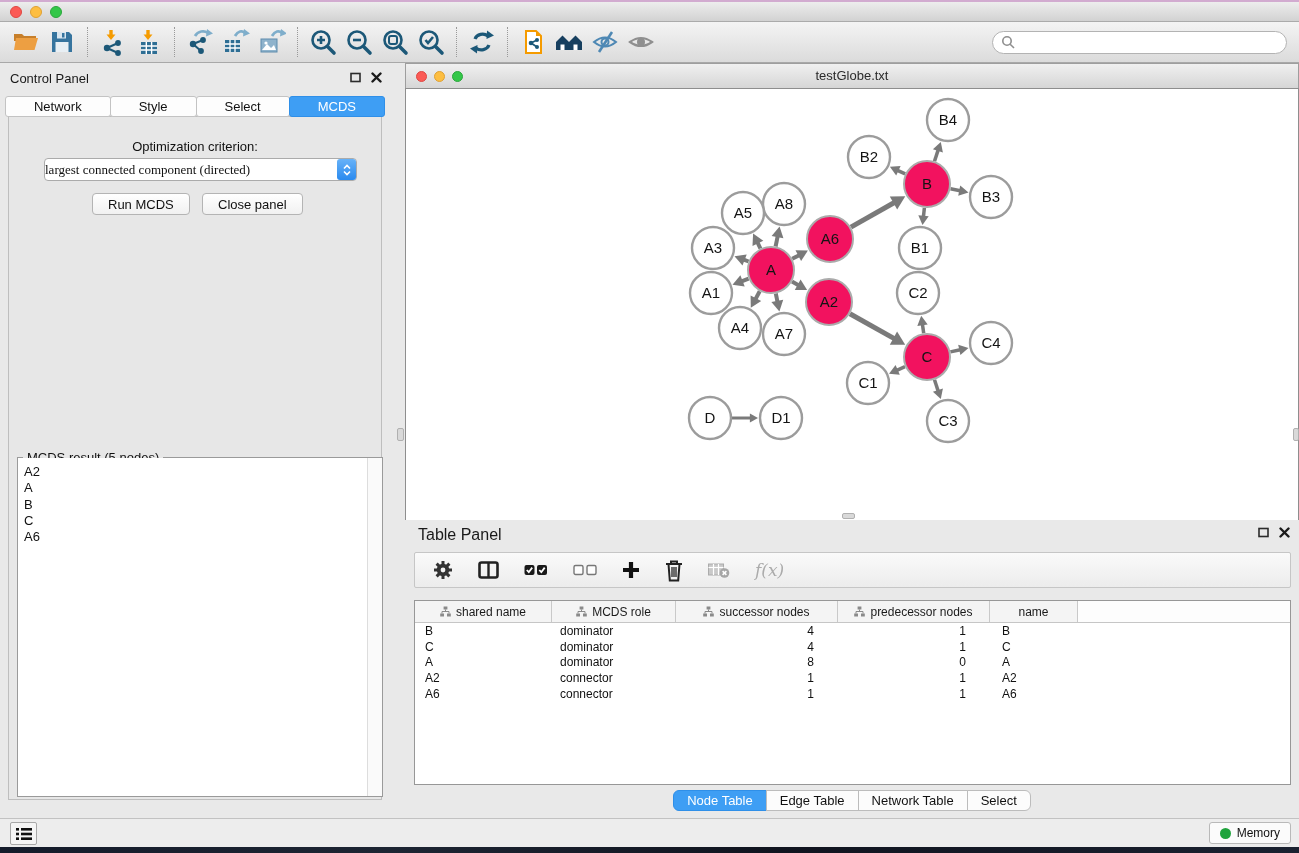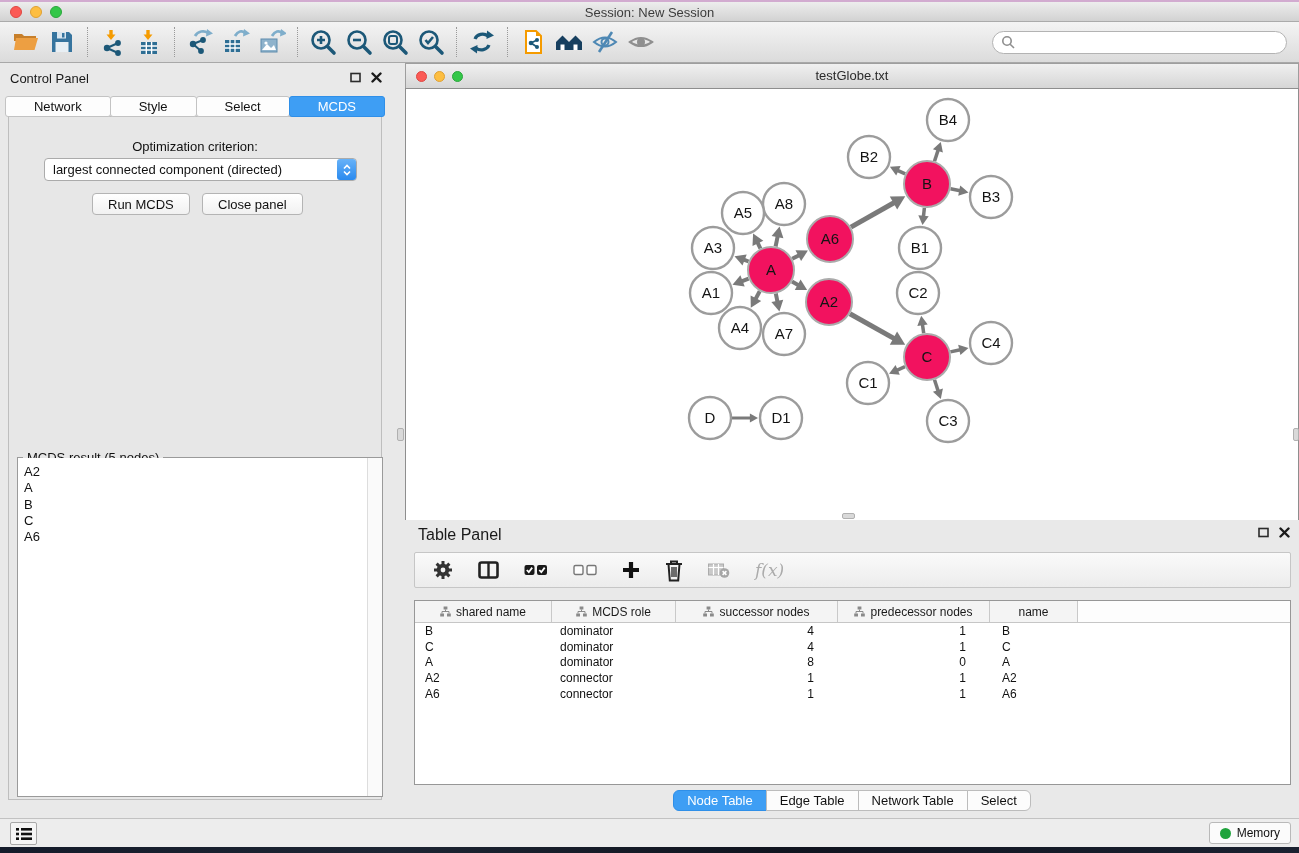--- a/index.html
+++ b/index.html
@@ -33,21 +33,21 @@
   .panel-icons { position:absolute; right:9px; top:9px; display:flex; gap:10px; align-items:center; }
   .cp-tabs { position:absolute; left:0; top:33px; width:100%; display:flex; justify-content:center; z-index:2; }
   .cp-tab { height:21px; line-height:19px; padding:0 28px; background:#FDFDFD; border:1px solid #C3C3C3;
     border-radius:3px; font-size:13px; color:#111; margin-left:-1px; }
   .cp-tab.active { background:#3E9EF4; border-color:#2F8FE8; color:#fff; }
   .cp-content { position:absolute; left:8px; top:53px; width:374px; height:684px;
     background:#E7E7E7; border:1px solid #BEBEBE; }
   .opt-label { position:absolute; left:0; top:22px; width:100%; text-align:center; font-size:13px; color:#111; }
   .select-box { position:absolute; left:35px; top:41px; width:313px; height:23px; background:#fff;
     border:1px solid #ABABAB; border-radius:4px; display:flex; align-items:center; font-size:13px; color:#111; }
-  .select-text { flex:1; padding-left:8px; white-space:nowrap; overflow:hidden; }
+  .select-text { flex:1; white-space:nowrap; overflow:hidden;font-family:Liberation Serif, serif; }
   .select-stepper { width:19px; height:21px; margin-right:0px; border-radius:3px;
     background:linear-gradient(#67B2F8,#2A8AEF); display:flex; align-items:center; justify-content:center; }
   .cp-btn { position:absolute; top:76px; height:22px; background:linear-gradient(#FFFFFF,#F1F1F1);
     border:1px solid #B4B4B4; border-radius:4px; font-size:13px; color:#111; display:flex; align-items:center; padding:0 15px; }
   .group-box { position:absolute; left:8px; top:340px; width:366px; height:340px; border:1px solid #9A9A9A; background:#fff; }
   .group-legend { position:absolute; left:5px; top:-8px; background:#E7E7E7; padding:0 4px; font-size:13px; color:#111; }
   .result-list { position:absolute; left:0; top:0; right:15px; bottom:0; background:#fff; padding:6px 0 0 6px;
     font-size:13px; color:#111; line-height:16.3px; overflow:hidden; }
   .scroll-track { position:absolute; right:0; top:0; width:15px; bottom:0; background:#FAFAFA; border-left:1px solid #DDDDDD; }
 
@@ -107,21 +107,20 @@
 <body>
 
 <div class="app">
 
   <div class="titlebar">
     <div class="lights">
       <div class="light red"></div>
       <div class="light yellow"></div>
       <div class="light green"></div>
     </div>
-    <div class="title-text">Session: New Session</div>
   </div>
 
   <div class="toolbar">
     <div class="tbtn">
       <svg width="28" height="28" viewBox="0 0 28 28">
         <path d="M2 6 h8 l2 2 h12 v5 H2 Z" fill="#C77F2A"></path>
         <path d="M4 10 h22 l-3.5 12 H2 Z" fill="#ED9F42"></path>
       </svg>
     </div>
     <div class="tbtn">

